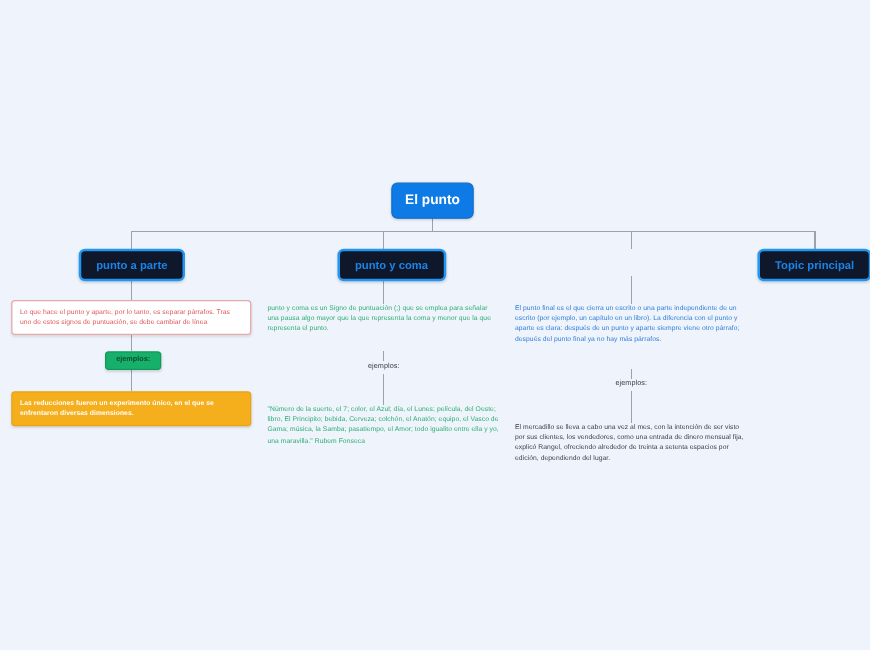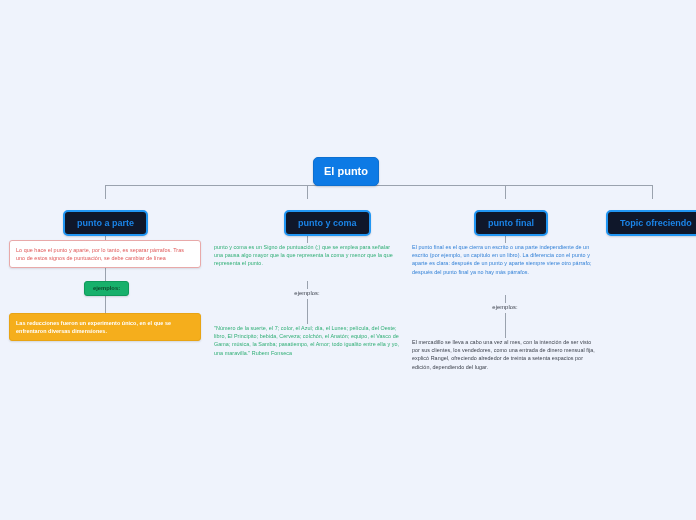--- a/index.html
+++ b/index.html
@@ -27,21 +27,20 @@
     height: 520px;
     pointer-events: none;
   }
   
   .node {
     position: absolute;
     box-sizing: border-box;
     border-radius: 5px;
     text-align: center;
     white-space: nowrap;
-    margin-top: 11px;
   }
   .root-node {
     left: 313px;
     top: 146px;
     width: 66px;
     padding: 8px 10px;
     background: #0d7ae5;
     border: 1px solid #0d6fd0;
     color: #ffffff;
     font-weight: bold;
@@ -55,21 +54,21 @@
     background: #0f172a;
     border: 2px solid #2196f3;
     color: #1b84e7;
     font-weight: bold;
     font-size: 9px;
     line-height: 10px;
     border-radius: 5px;
     box-shadow: 0 1px 2px rgba(0,0,0,0.14);
   }
   #node-punto-a-parte { left: 63px; }
-  #node-punto-y-coma  { left: 284px; }
+  #node-punto-y-coma  { left: 270px; }
   #node-punto-final   { left: 474px; }
   #node-topic-principal { left: 606px; }
 
   
   .card {
     position: absolute;
     box-sizing: border-box;
     border-radius: 3px;
     font-size: 5.4px;
     line-height: 8.2px;
@@ -168,26 +167,23 @@
   </div>
 
   <div class="node branch-node" id="node-punto-a-parte">
     <span>punto a parte</span>
   </div>
 
   <div class="node branch-node" id="node-punto-y-coma">
     <span>punto y coma</span>
   </div>
 
-  <div class="node branch-node" id="node-punto-final">
-    <span>punto final</span>
-  </div>
 
   <div class="node branch-node" id="node-topic-principal">
-    <span>Topic ofreciendo</span>
+    <span>Topic principal</span>
   </div>
 
   <div class="card card-red">
     <span>Lo que hace el punto y aparte, por lo tanto, es separar párrafos. Tras uno de estos signos de puntuación, se debe cambiar de línea</span>
   </div>
 
   <div class="label-green">
     <span>ejemplos:</span>
   </div>
 

